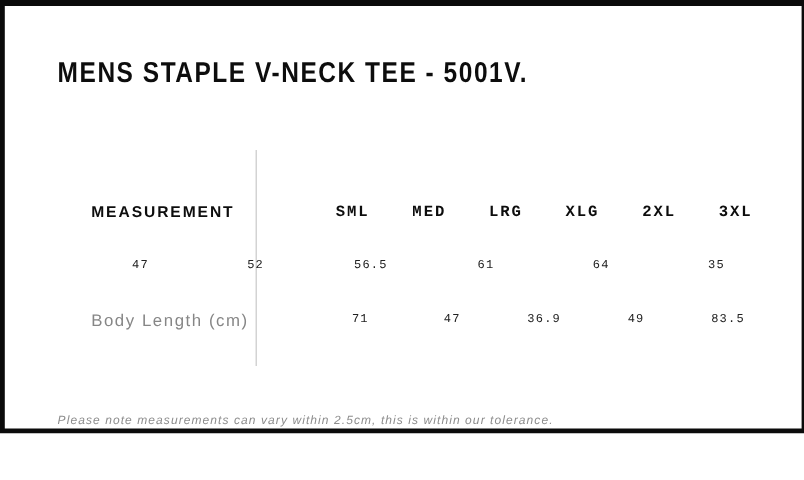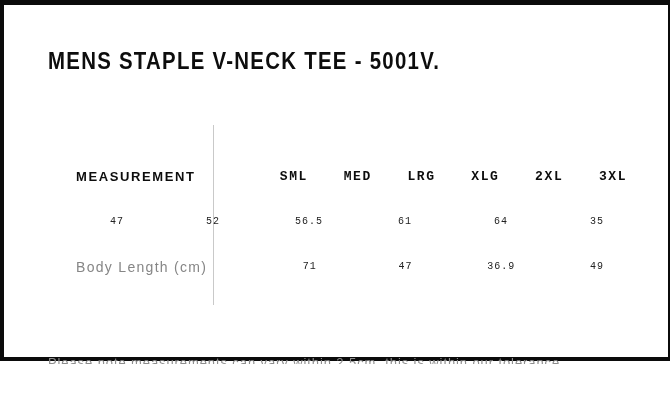--- a/index.html
+++ b/index.html
@@ -80,22 +80,23 @@
   .header-row .label-cell,
   .header-row .cell {
     font-size: 13px;
     font-weight: 700;
     letter-spacing: 1.6px;
     color: var(--text-dark, #0d0d0d);
   }
   .note {
     position: absolute;
     left: 48px;
-    top: 355px;
-    font-size: 13px;
+    top: 345px;
+    font-size: 10px;
+    font-style: italic;
     letter-spacing: 0.9px;
     color: var(--note-gray, #8d8d8d);
     white-space: nowrap;
   }
 </style>
 </head>
 <body>
 
 <div class="page">
   <div class="frame"></div>
@@ -129,19 +130,20 @@
       </div>
     </div>
 
     <div class="row">
       <div class="label-cell">Body Length (cm)</div>
       <div class="vals">
         <div class="cell">71</div>
         <div class="cell">47</div>
         <div class="cell">36.9</div>
         <div class="cell">49</div>
+        <div class="cell">83.5</div>
       </div>
     </div>
 
   </div>
 
   <p class="note">Please note measurements can vary within 2.5cm, this is within our tolerance.</p>
 </div>
 
 </body></html>

